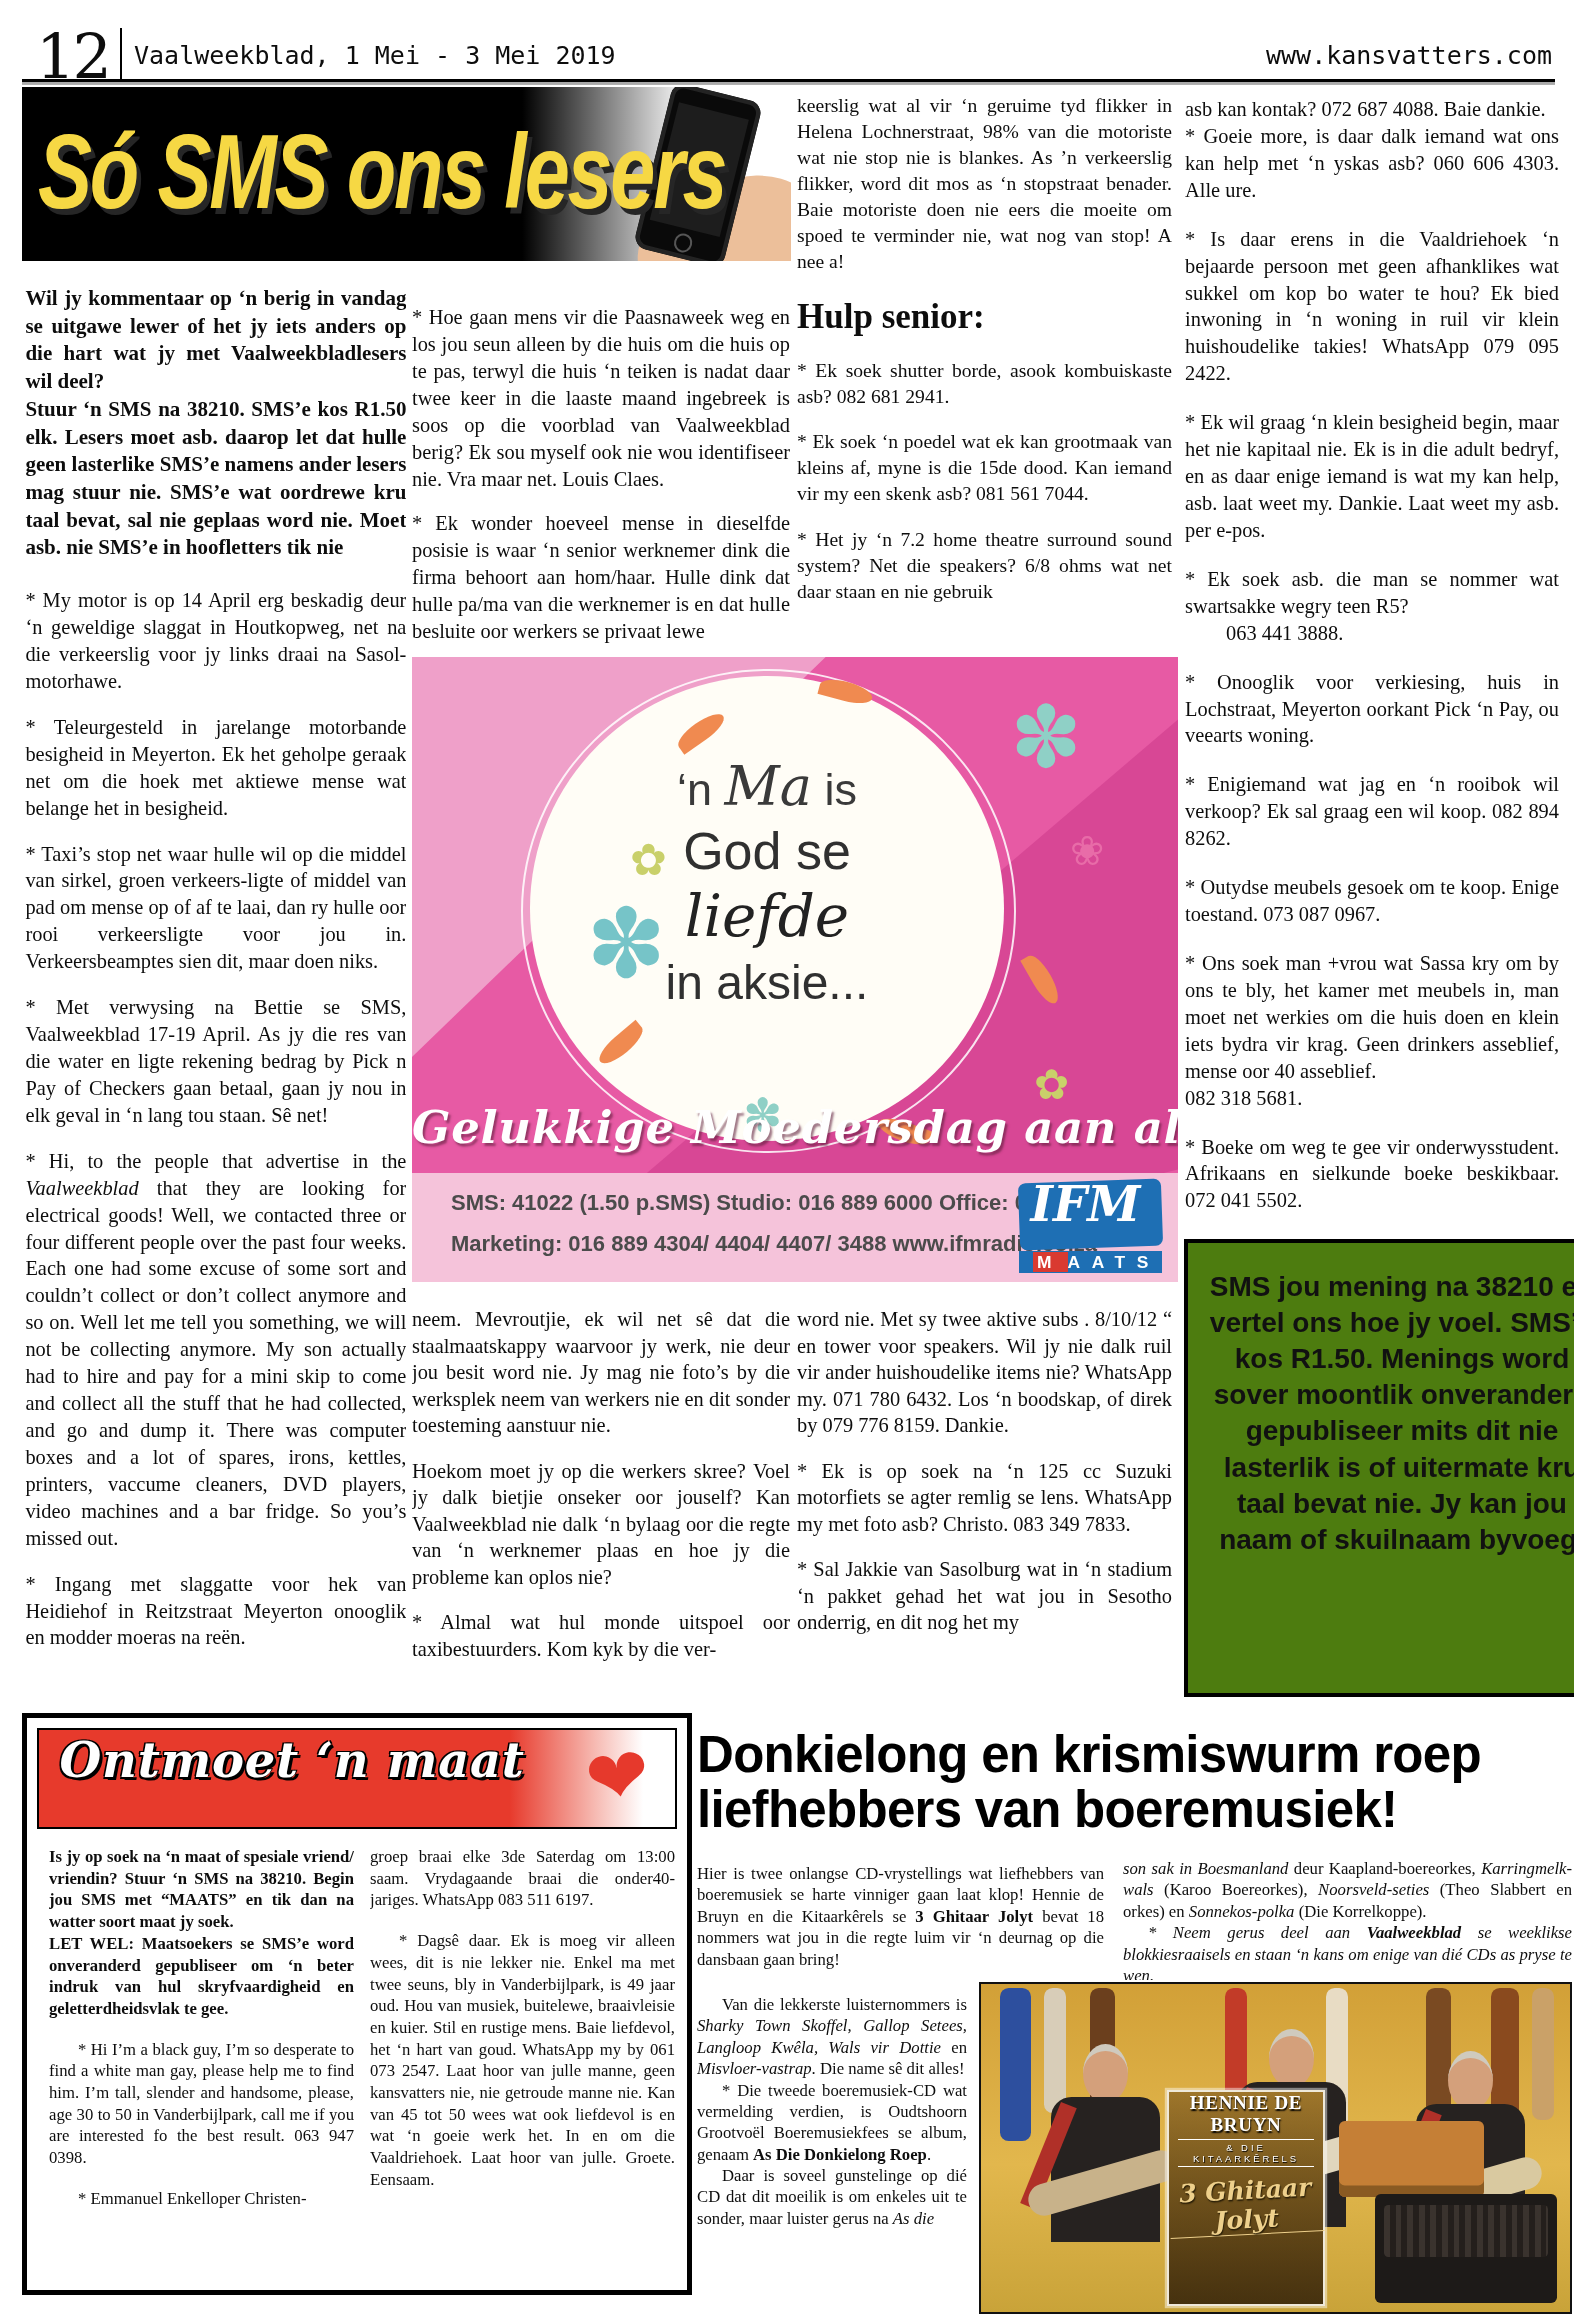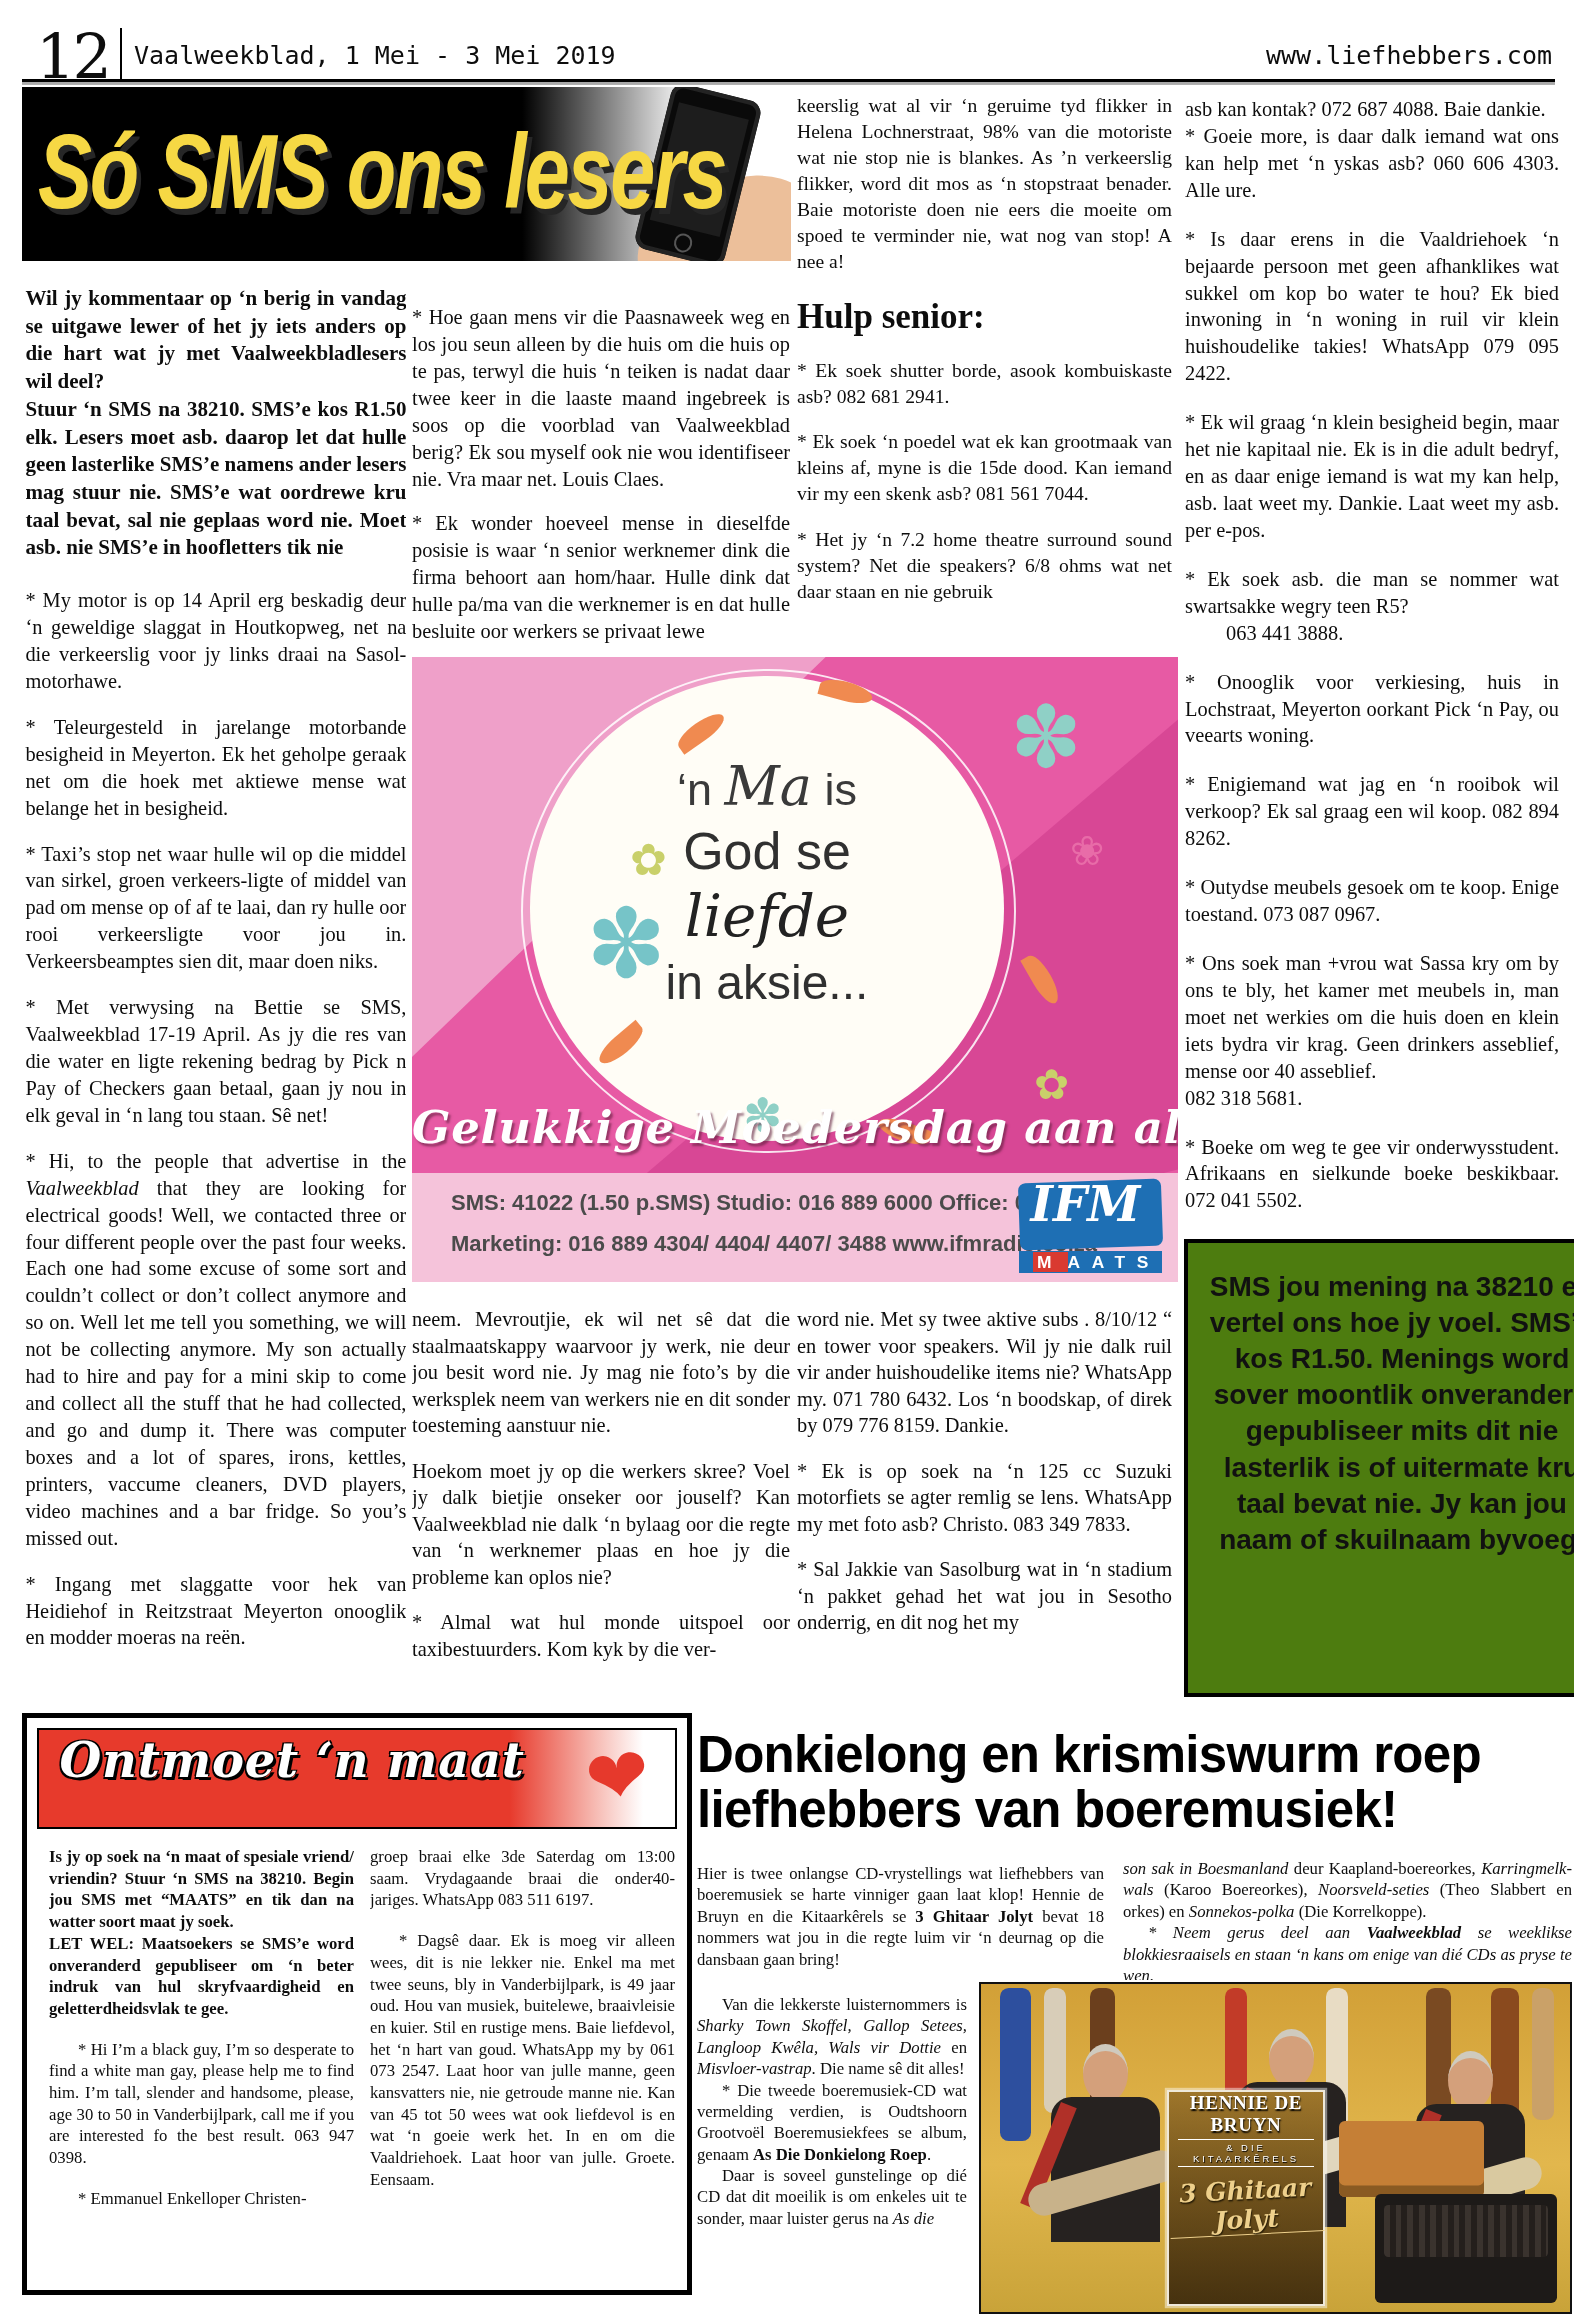--- a/index.html
+++ b/index.html
@@ -121,21 +121,21 @@
             text-shadow:0.7px 1.5px 1.5px #241a05;border-bottom:1.5px solid #eed08c;display:inline-block;padding:0 5.8px;transform:rotate(-3deg)}
 </style>
 </head>
 <body>
 
 <div class="page">
 
   <div class="hdr-num">12</div>
   <div class="hdr-bar"></div>
   <div class="hdr-issue">Vaalweekblad, 1 Mei - 3 Mei 2019</div>
-  <div class="hdr-site">www.liefhebbers.com</div>
+  <div class="hdr-site">www.kansvatters.com</div>
   <div class="hdr-rule"></div>
 
   <div class="banner">
     <div class="banner-grad">
       <div class="hand"></div>
       <div class="thumb"></div>
       <div class="phone">
         <div class="phone-screen"></div>
         <div class="phone-btn"></div>
       </div>

